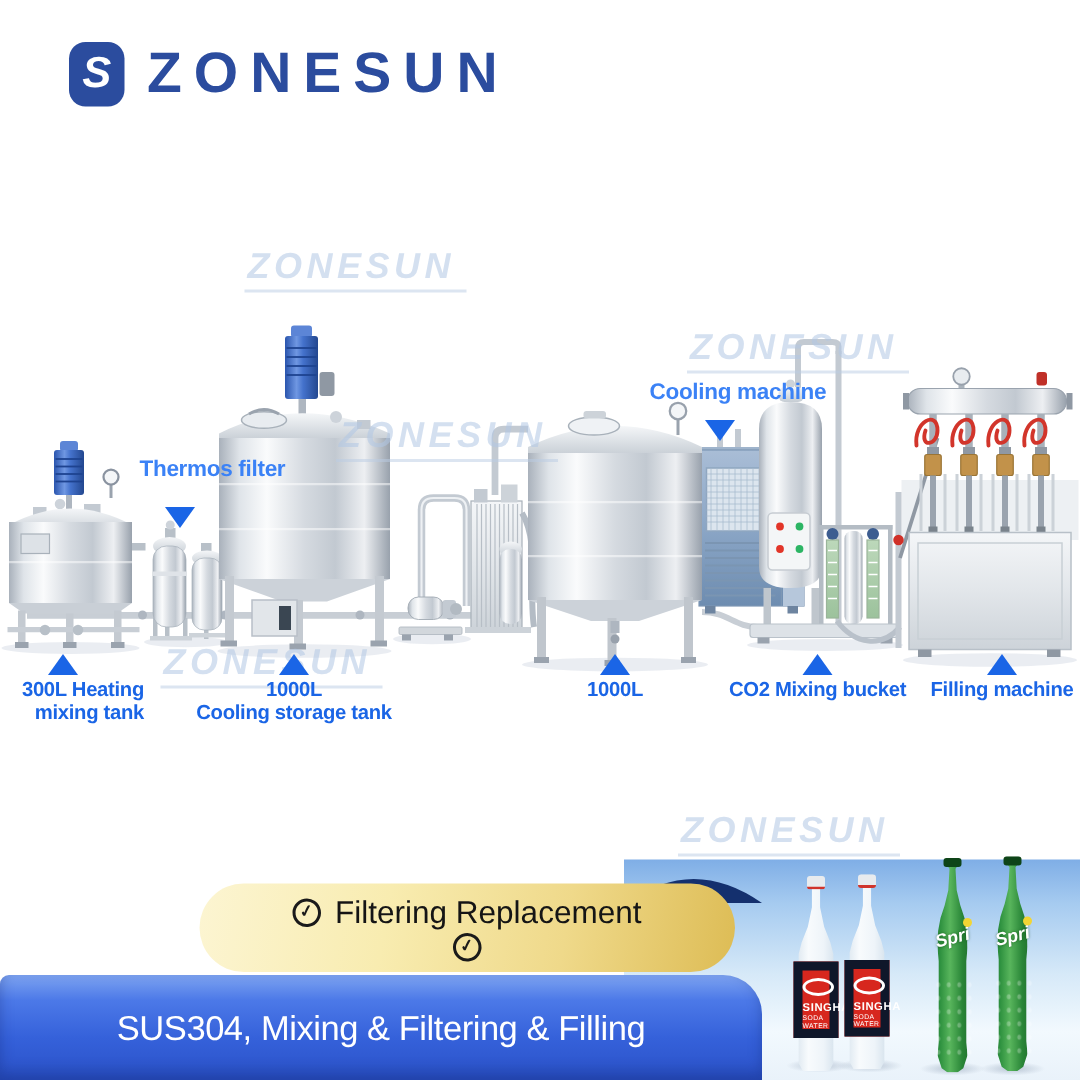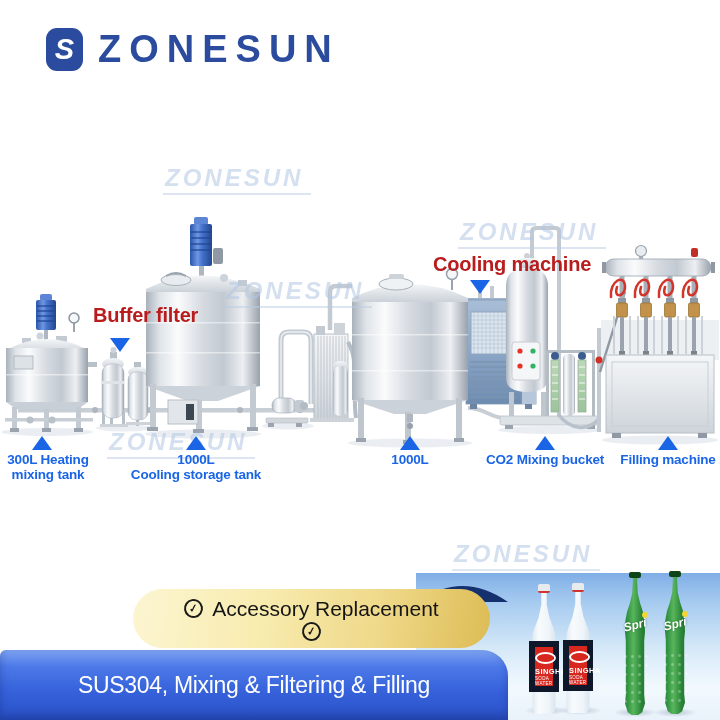--- a/index.html
+++ b/index.html
@@ -12,21 +12,21 @@
              display:flex;align-items:center;justify-content:center;
              font-size:29px;font-weight:bold;font-style:italic;}
   .logo-text{font-size:38px;font-weight:800;color:#2B4C9E;letter-spacing:8px;}
 
   
   .wm{position:absolute;z-index:3;font-size:24px;font-weight:700;font-style:italic;
       color:rgba(176,198,228,.55);letter-spacing:3px;
       border-bottom:2px solid rgba(186,204,228,.5);padding:0 8px 1px 2px;white-space:nowrap;}
 
   
-  .callout{position:absolute;z-index:4;font-size:20px;font-weight:700;color:#b91c1c;
+  .callout{position:absolute;z-index:4;font-size:15px;font-weight:700;color:#3b82f6;
            letter-spacing:-.2px;white-space:nowrap;}
   .arr{position:absolute;z-index:4;width:0;height:0;
        border-left:10px solid transparent;border-right:10px solid transparent;}
   .arr-dn{border-top:14px solid #1A65E6;}
   .arr-up{border-bottom:14px solid #1A65E6;}
   .mlabel{position:absolute;z-index:4;text-align:center;font-size:13.5px;font-weight:700;
           color:#1A65E6;line-height:15px;letter-spacing:-.2px;}
 
   .machines{position:absolute;left:0;top:0;width:720px;height:720px;z-index:2;}
 
@@ -349,27 +349,27 @@
         <rect x="667" y="351" width="6" height="6" fill="#7a838c"></rect>
       <rect x="692" y="317" width="4" height="36" fill="#9aa3ae"></rect>
         <rect x="691" y="351" width="6" height="6" fill="#7a838c"></rect>
       <rect x="606" y="355" width="108" height="78" fill="url(#gv)" stroke="#b8c0c8" stroke-width="1"></rect>
       <rect x="612" y="362" width="96" height="64" fill="none" stroke="#c8cfd5" stroke-width="1"></rect>
       <rect x="612" y="433" width="9" height="5" fill="#8f98a3"></rect>
         <rect x="698" y="433" width="9" height="5" fill="#8f98a3"></rect>
     </g>
   </svg>
 
-  <div class="callout" style="left:93px;top:304px;">Buffer filter</div>
+  <div class="callout" style="left:93px;top:304px;">Thermos filter</div>
   <div class="arr arr-dn" style="left:110px;top:338px;"></div>
   <div class="callout" style="left:433px;top:253px;">Cooling machine</div>
   <div class="arr arr-dn" style="left:470px;top:280px;"></div>
 
   <div class="arr arr-up" style="left:32px;top:436px;"></div>
-  <div class="mlabel" style="left:0px;top:452px;width:96px;">
+  <div class="mlabel" style="left:0px;top:452px;width:96px;text-align:right;">
     <div>300L Heating</div>
     <div>mixing tank</div>
   </div>
 
   <div class="arr arr-up" style="left:186px;top:436px;"></div>
   <div class="mlabel" style="left:116px;top:452px;width:160px;">
     <div>1000L</div>
     <div>Cooling storage tank</div>
   </div>
 
@@ -390,21 +390,21 @@
 
   <div class="sky"></div>
 
   <svg class="wave" width="115" height="32" viewBox="0 0 115 32">
     <path d="M6,32 Q50,0 96,32 Z" fill="#14306E"></path>
   </svg>
 
   <div class="gold">
     <div class="feature-row">
       <span class="check">✓</span>
-      <span>Accessory Replacement</span>
+      <span>Filtering Replacement</span>
     </div>
     <div class="feature-row">
       <span class="check">✓</span>
     </div>
   </div>
 
   <div class="blue-banner">
     <span class="txt">SUS304, Mixing &amp; Filtering &amp; Filling</span>
   </div>
 

